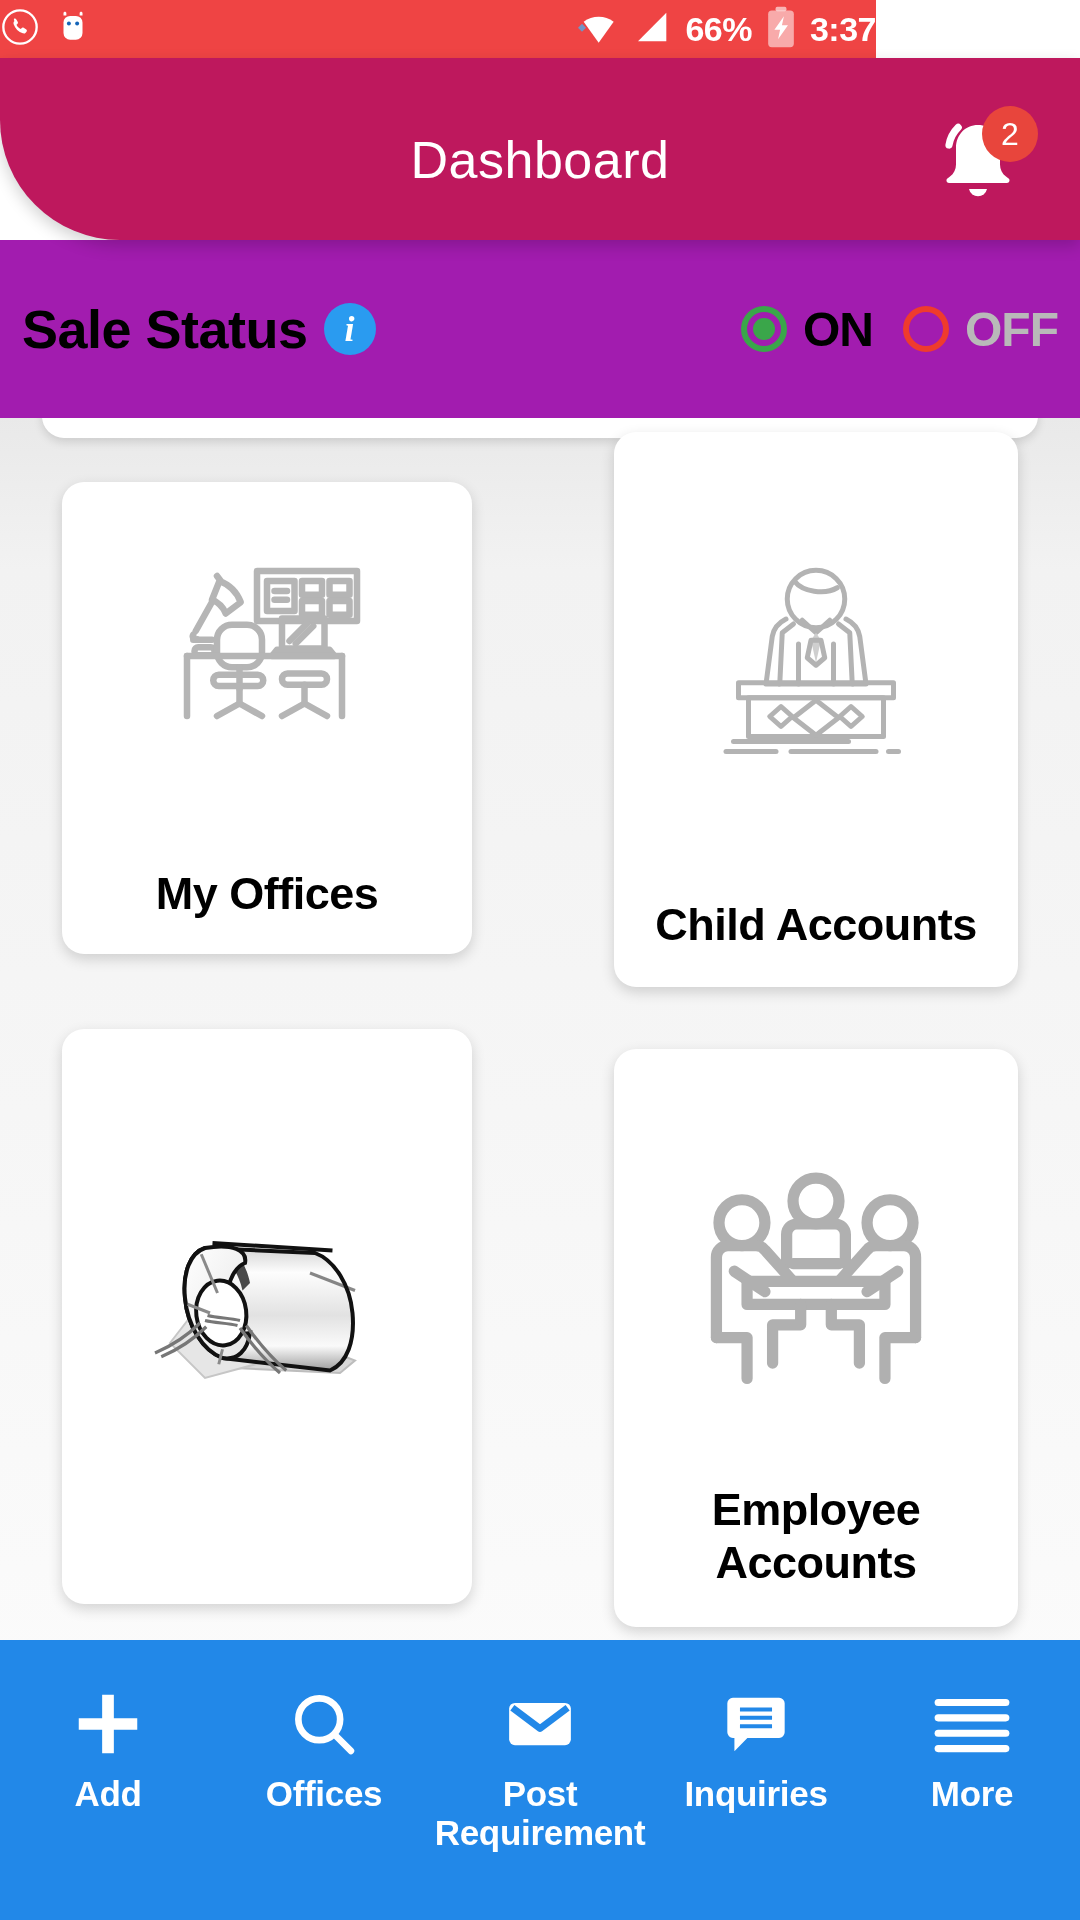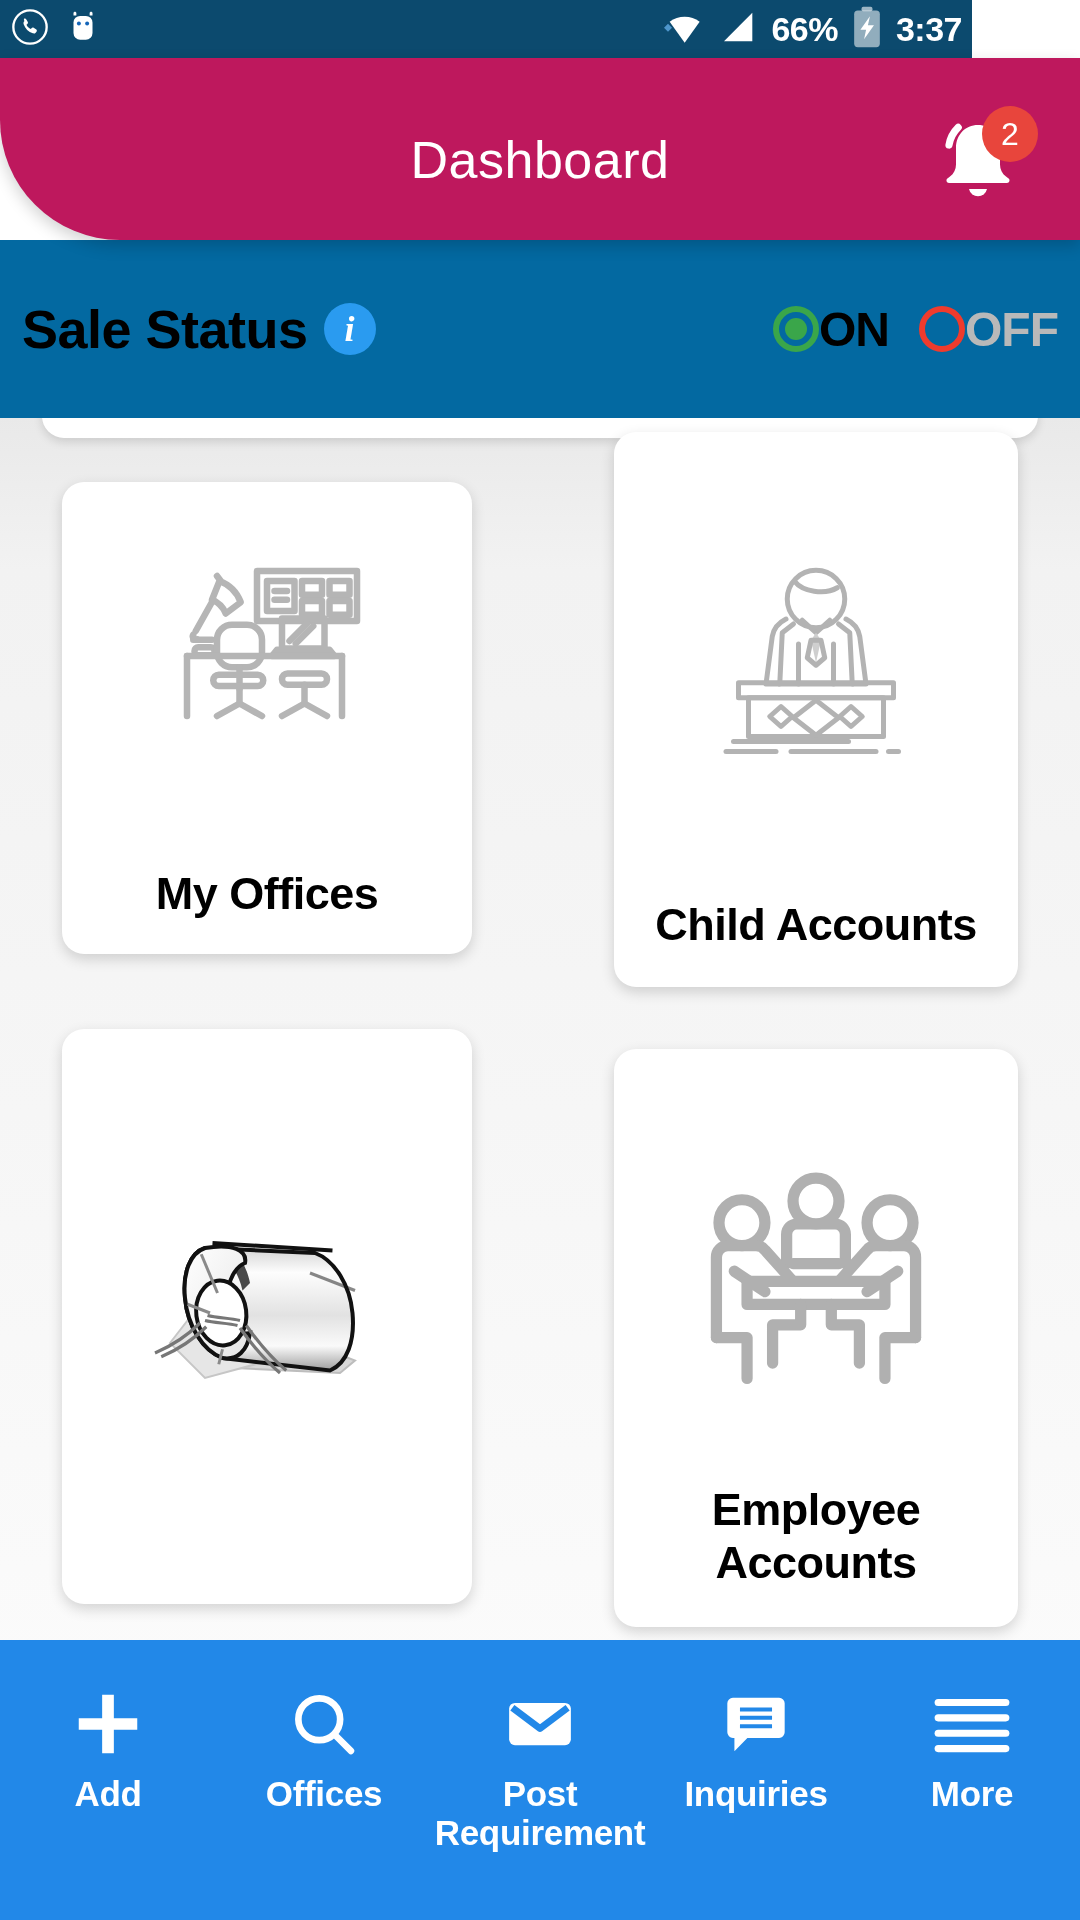--- a/index.html
+++ b/index.html
@@ -5,23 +5,23 @@
   * { margin:0; padding:0; box-sizing:border-box; }
   html,body{
     width:1080px; height:1920px;
     font-family:"Liberation Sans", sans-serif;
     background:#ffffff; overflow:hidden;
   }
   #screen{ position:relative; width:1080px; height:1920px; background:#ffffff; }
 
   
   .statusbar{
-    position:absolute; left:0; top:0; width:972px; height:58px;
-    background:#0c4a6e; color:#ffffff;
-    display:flex; align-items:center; padding:0 10px;
+    position:absolute; left:0; top:0; width:876px; height:58px;
+    background:#ef4444; color:#ffffff;
+    display:flex; align-items:center; padding:0 0;
   }
   .sb-left{ display:flex; align-items:center; gap:14px; }
   .sb-right{ margin-left:auto; display:flex; align-items:center; gap:11px; }
   .sb-text{ font-size:34px; font-weight:700; letter-spacing:-.5px; line-height:1; }
 
   
   .header{
     position:absolute; left:0; top:58px; width:1080px; height:182px;
     background:#be185d;
     border-bottom-left-radius:120px;
@@ -41,34 +41,34 @@
     width:56px; height:56px; border-radius:50%;
     background:#e8453c; color:#fff;
     font-size:32px; font-weight:400;
     display:flex; align-items:center; justify-content:center;
     z-index:2;
   }
 
   
   .sale-row{
     position:absolute; left:0; top:240px; width:1080px; height:178px;
-    background:#0369a1; display:flex; align-items:center;
+    background:#a21caf; display:flex; align-items:center;
     padding:0 22px; z-index:5;
   }
   .sale-label{
     font-size:54px; font-weight:700; color:#000000; letter-spacing:-.5px;
   }
   .info-icon{
     width:52px; height:52px; border-radius:50%; background:#2a9bf0;
     color:#ffffff; font-size:36px; font-weight:700; font-style:italic;
     display:flex; align-items:center; justify-content:center;
     margin-left:16px; cursor:pointer; font-family:"Liberation Serif", serif;
   }
   .toggles{ margin-left:auto; display:flex; align-items:center; gap:30px; }
-  .toggle{ display:flex; align-items:center; gap:0; cursor:pointer;text-align:center; }
+  .toggle{ display:flex; align-items:center; gap:16px; cursor:pointer;text-align:center; }
   .radio{
     width:46px; height:46px; border-radius:50%;
     border:6px solid #3aa64a; display:flex; align-items:center; justify-content:center;
   }
   .radio.off{ border-color:#ef3b2d; }
   .radio .dot{ width:22px; height:22px; border-radius:50%; background:#3aa64a; }
   .toggle-text{ font-size:48px; font-weight:700; color:#000000; letter-spacing:-1px; }
   .toggle-text.dim{ color:#b9b9b9; }
 
   

